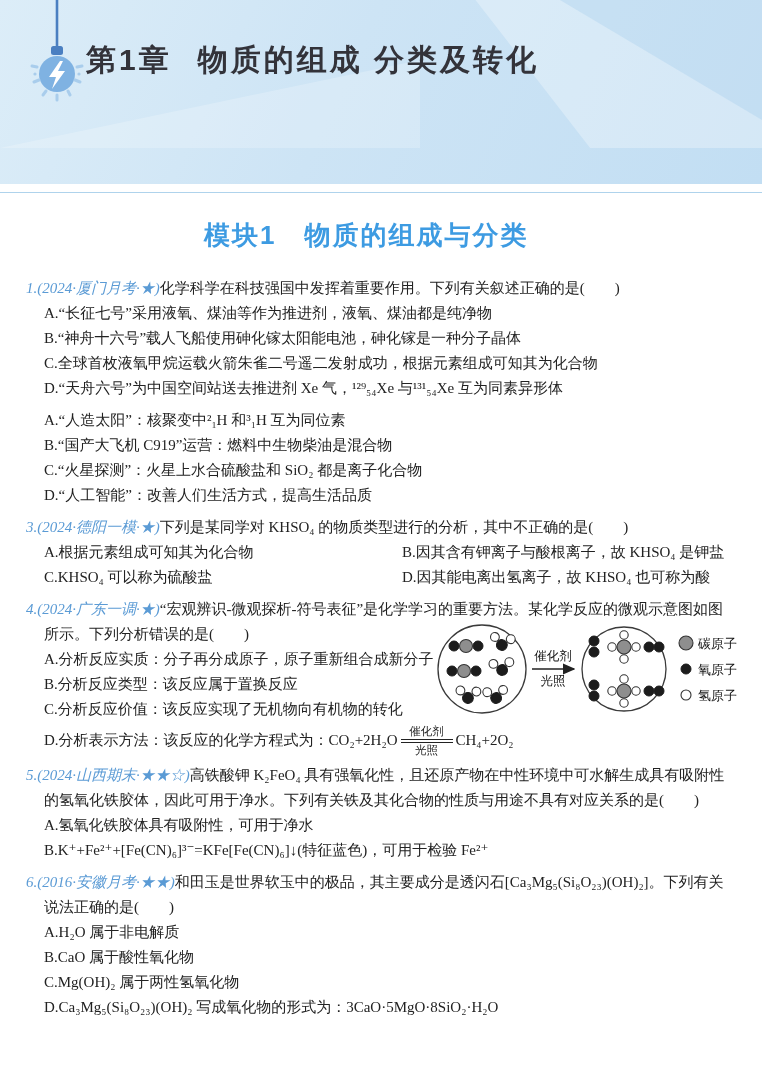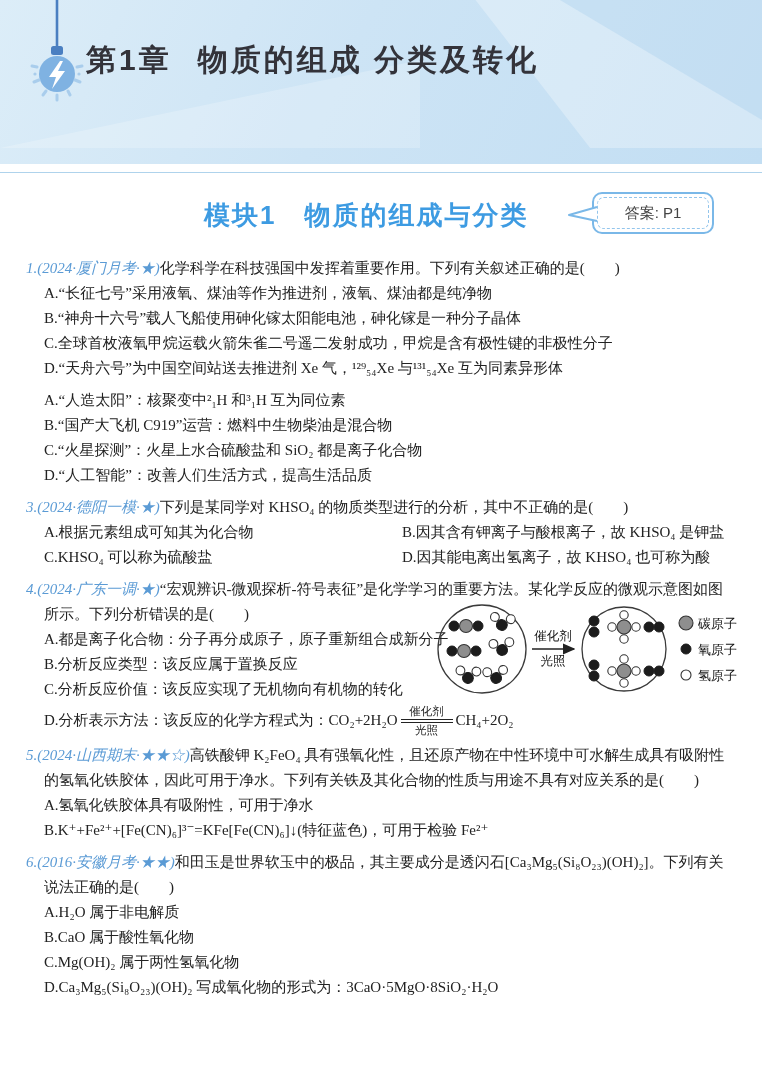--- a/index.html
+++ b/index.html
@@ -3,21 +3,21 @@
 <meta charset="utf-8">
 <style>
   * { margin:0; padding:0; box-sizing:border-box; }
   html,body { width:762px; height:1082px; }
   body {
     position:relative; background:#ffffff; overflow:hidden;
     font-family:"Liberation Serif","DejaVu Serif",serif;
     color:#222222;
   }
   
-  .header { position:relative; width:762px; height:164px; overflow:hidden;
+  .header { position:relative; width:762px; height:184px; overflow:hidden;
     background:linear-gradient(115deg,#dcedf8 0%,#cde4f5 45%,#c2def3 100%); }
   .hp { position:absolute; }
   .hp1 { left:380px; top:0; width:382px; height:148px; background:rgba(255,255,255,.30);
     clip-path:polygon(25% 0,100% 0,100% 100%,55% 100%); }
   .hp2 { left:0; top:60px; width:420px; height:88px; background:rgba(255,255,255,.22);
     clip-path:polygon(0 100%,100% 0,100% 100%); }
   .hp3 { left:560px; top:0; width:202px; height:120px; background:rgba(150,198,234,.28);
     clip-path:polygon(0 0,100% 0,100% 100%); }
   .bulb { position:absolute; left:26px; top:0; }
   .chapter-title { position:absolute; left:86px; top:40px;
@@ -85,36 +85,29 @@
   </svg>
   <div class="chapter-title">
     <span>第1章</span><span class="part2">物质的组成 分类及转化</span>
   </div>
 </div>
 <div class="header-gap"></div>
 <div class="header-line"></div>
 
 <div class="module-row">
   <h2 class="module-title">模块1　物质的组成与分类</h2>
-  <div class="answer-callout">
-    <svg class="callout-tip" width="30" height="20" viewBox="0 0 30 20">
-      <polygon points="29,3 1,11 29,17" fill="#ffffff"></polygon>
-      <path d="M29,3 L1,11 L29,17" fill="none" stroke="#7ab8e8" stroke-width="2" stroke-linejoin="round"></path>
-    </svg>
-    <div class="callout-inner">答案: P1</div>
-  </div>
 </div>
 
 <div class="questions">
 
   <div class="q">
     <p class="q-intro"><span class="src">1.(2024·厦门月考·★)</span><span>化学科学在科技强国中发挥着重要作用。下列有关叙述正确的是(　　)</span></p>
     <p class="opt">A.“长征七号”采用液氧、煤油等作为推进剂，液氧、煤油都是纯净物</p>
     <p class="opt">B.“神舟十六号”载人飞船使用砷化镓太阳能电池，砷化镓是一种分子晶体</p>
-    <p class="opt">C.全球首枚液氧甲烷运载火箭朱雀二号遥二发射成功，甲烷是含有极性键的非极性分子</p>
+    <p class="opt">C.全球首枚液氧甲烷运载火箭朱雀二号遥二发射成功，根据元素组成可知其为化合物</p>
     <p class="opt">D.“天舟六号”为中国空间站送去推进剂 Xe 气，¹²⁹₅₄Xe 与¹³¹₅₄Xe 互为同素异形体</p>
   </div>
 
   <div class="q">
     <p class="opt">A.“人造太阳”：核聚变中²₁H 和³₁H 互为同位素</p>
     <p class="opt">B.“国产大飞机 C919”运营：燃料中生物柴油是混合物</p>
     <p class="opt">C.“火星探测”：火星上水合硫酸盐和 SiO₂ 都是离子化合物</p>
     <p class="opt">D.“人工智能”：改善人们生活方式，提高生活品质</p>
   </div>
 
@@ -207,21 +200,21 @@
           </g>
 
         <circle class="atomC" cx="252" cy="24" r="7" fill="#8e8e8e"></circle>
         <text class="legtext" x="264" y="29">碳原子</text>
         <circle class="atomO" cx="252" cy="50" r="5" fill="#1c1c1c"></circle>
         <text class="legtext" x="264" y="55">氧原子</text>
         <circle class="atomH" cx="252" cy="76" r="5" fill="#ffffff"></circle>
         <text class="legtext" x="264" y="81">氢原子</text>
       </svg>
     </div>
-    <p class="opt">A.都是离子化合物：分子再分成原子，原子重新组合成新分子</p>
+    <p class="opt">A.分析反应实质：分子再分成原子，原子重新组合成新分子</p>
     <p class="opt">B.分析反应类型：该反应属于置换反应</p>
     <p class="opt">C.分析反应价值：该反应实现了无机物向有机物的转化</p>
     <p class="opt-eq">
       <span>D.分析表示方法：该反应的化学方程式为：CO₂+2H₂O</span>
       <span class="eqs">
         <span class="eq-top">催化剂</span>
         <span class="eq-line"></span>
         <span class="eq-bot">光照</span>
       </span>
       <span>CH₄+2O₂</span>

